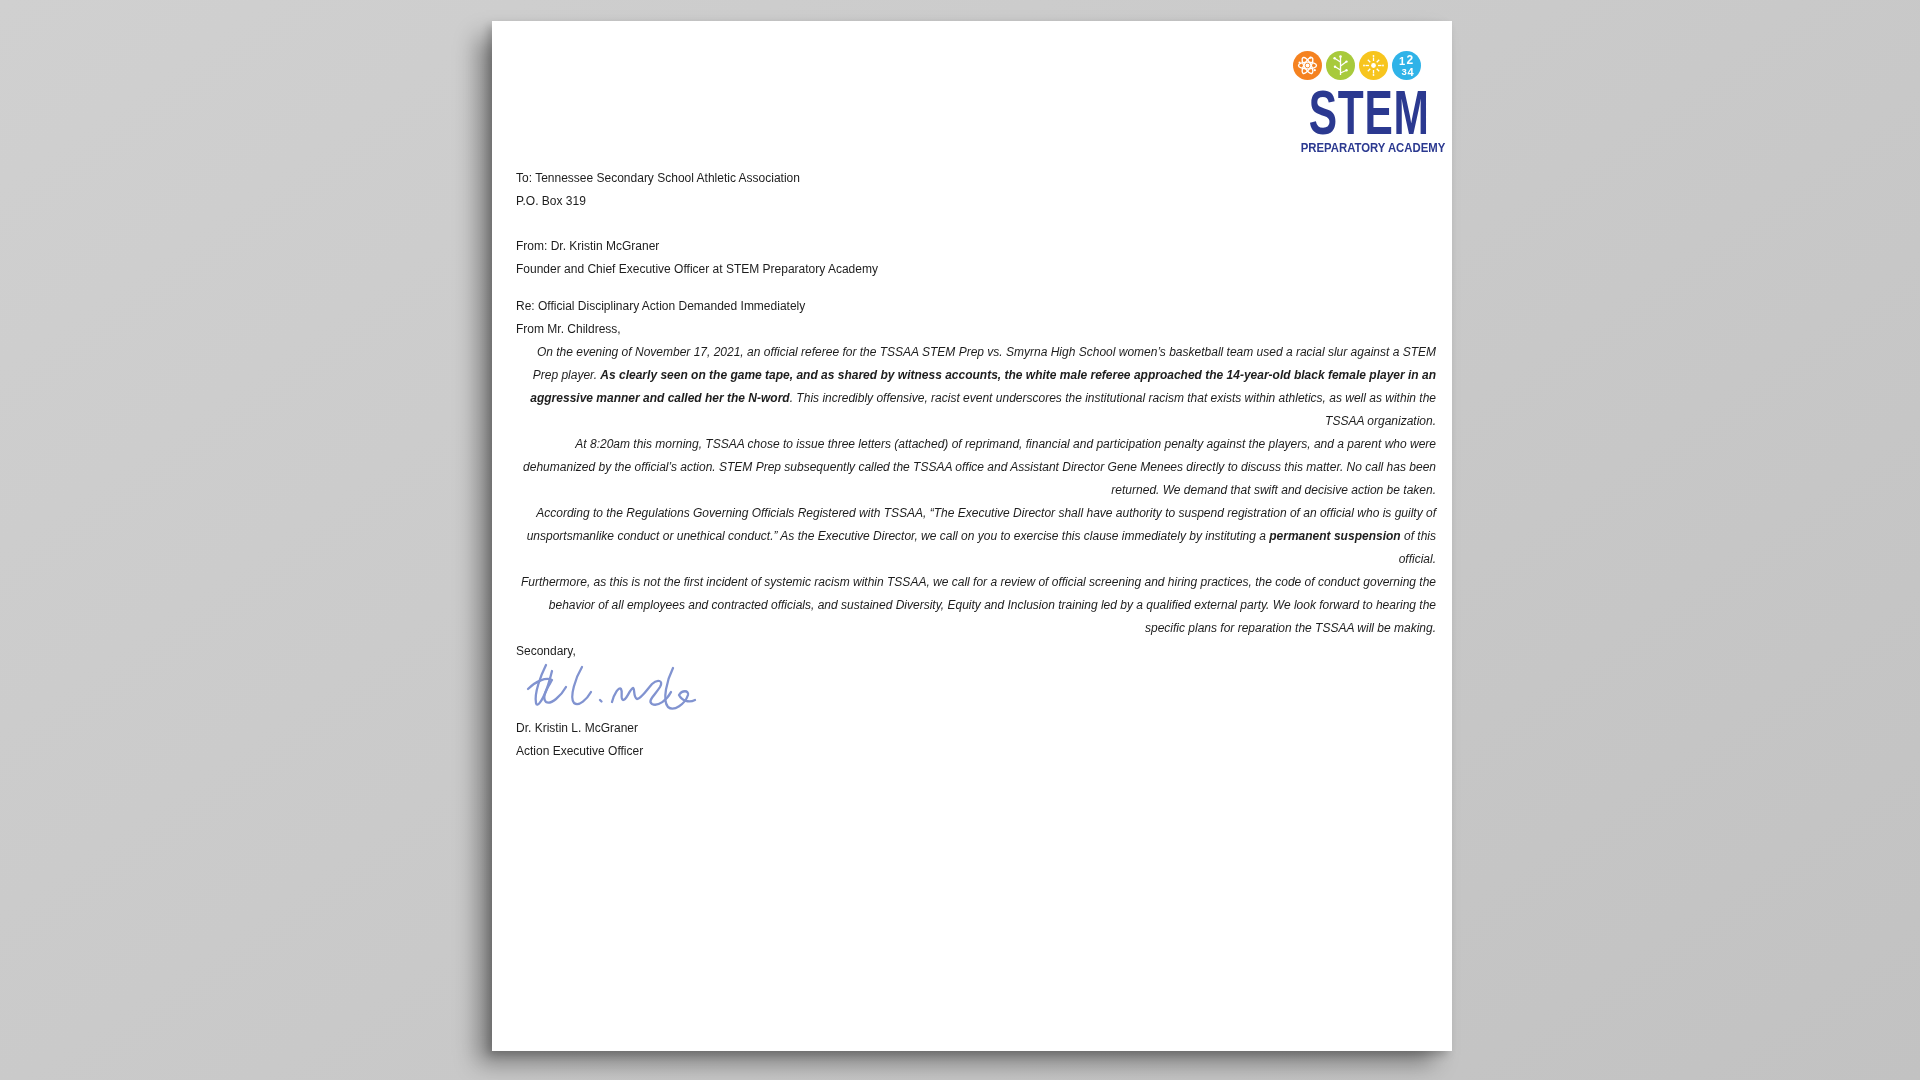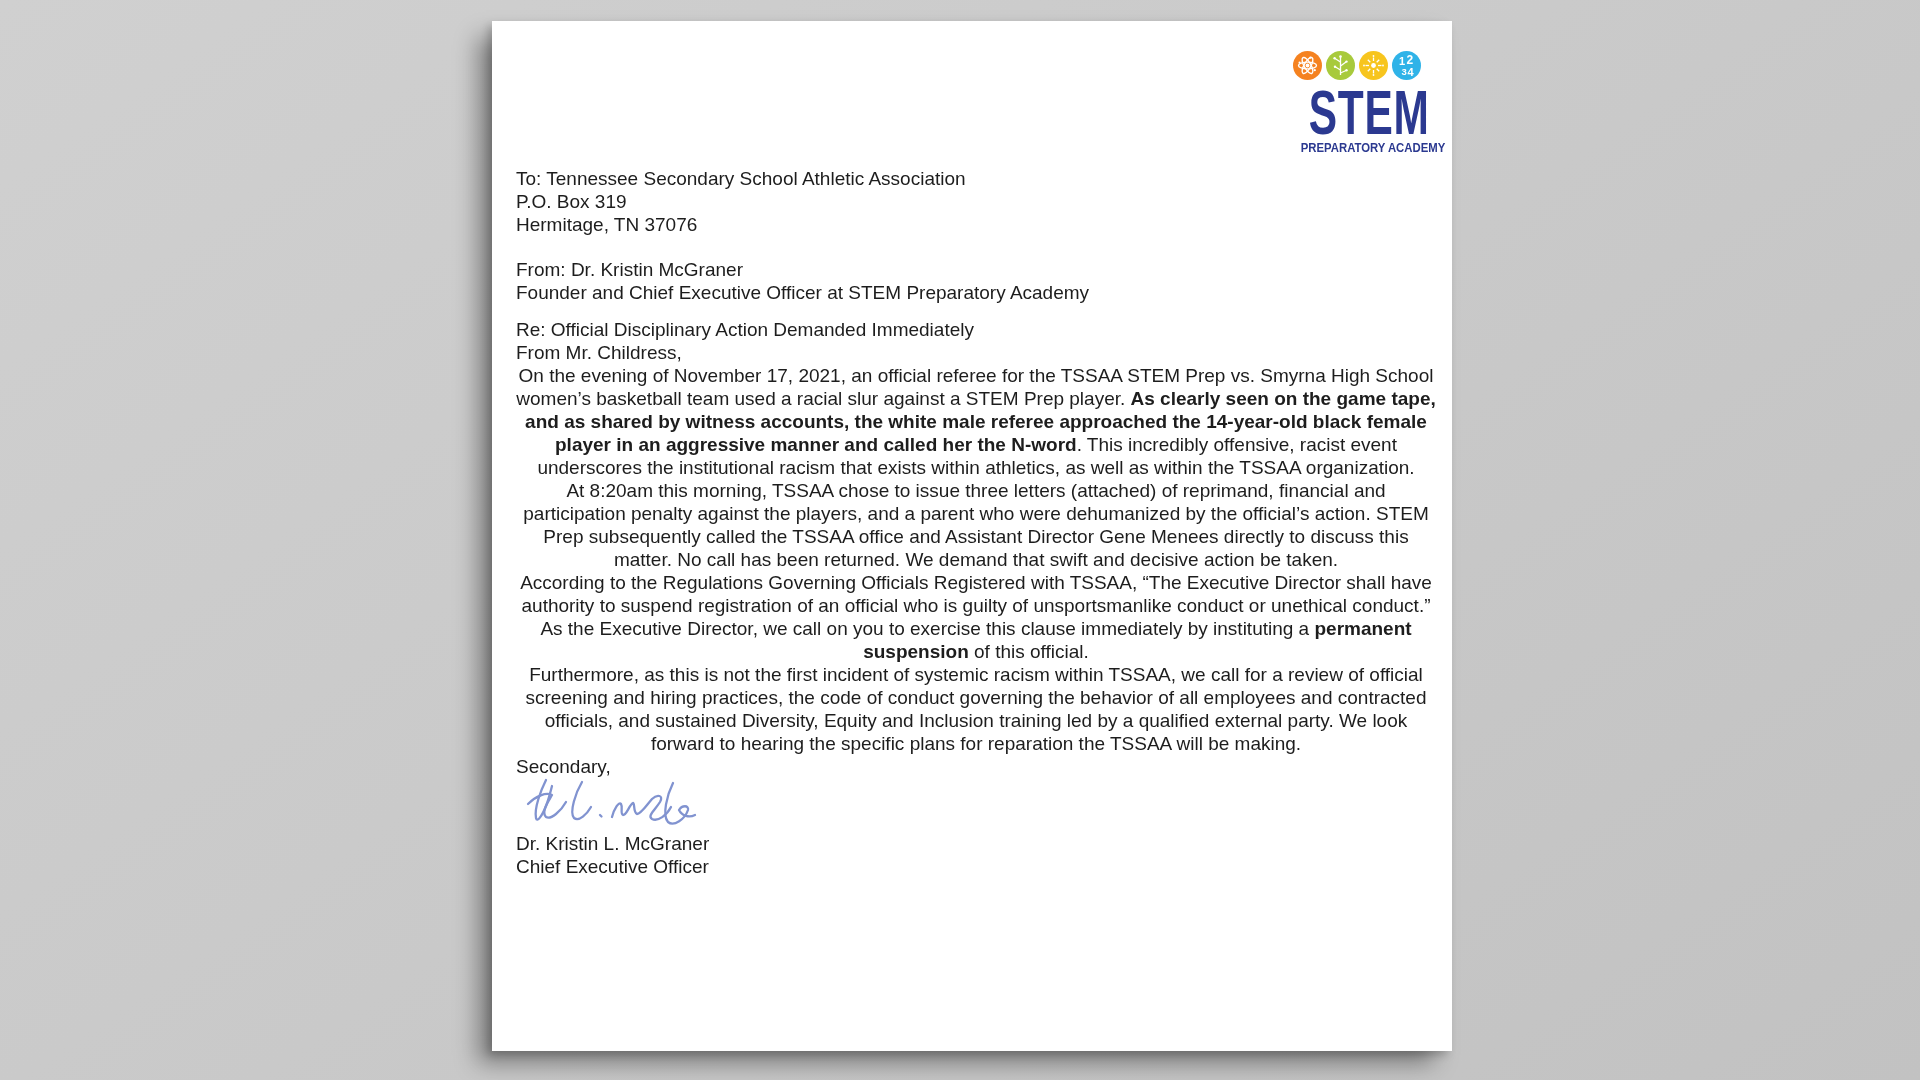--- a/index.html
+++ b/index.html
@@ -65,31 +65,31 @@
     white-space: nowrap;
     margin-top: 2px;
   }
 
   
   .letter-body {
     position: absolute;
     left: 24px;
     top: 146px;
     width: 920px;
-    font-size: 19px;
+    font-size: 12px;
     line-height: 23px;
     color: #1d1d1d;
   }
   .letter-body p { margin: 0; }
   .to-line { margin-bottom: 17px; }
   .addr-block { margin-bottom: 22px; }
   .from-block { margin-bottom: 14px; }
   .re-line { margin-bottom: 52px; }
   .salutation { margin-bottom: 14px; }
-  .para { margin-bottom: 18px; text-align: center; }
+  .para { margin-bottom: 18px; text-align: right; font-style: italic; }
   .para b { font-weight: 700; }
   .closing { margin-bottom: 0; }
   .signature-wrap { margin: -4px 0 0 8px; height: 58px; }
   .signer-name { margin-top: 2px; }
 
   .txt { white-space: pre-wrap; }
 </style>
 </head>
 <body>
 
@@ -163,21 +163,20 @@
       </div>
       <div class="logo-wordmark" style="color:#2b3990">STEM</div>
       <div class="logo-subtitle" style="color:#2b3990">PREPARATORY ACADEMY</div>
     </div>
 
     <div class="letter-body">
       <p class="to-line txt">To: Tennessee Secondary School Athletic Association</p>
 
       <div class="addr-block">
         <p class="txt">P.O. Box 319</p>
-        <p class="txt">Hermitage, TN 37076</p>
       </div>
 
       <div class="from-block">
         <p class="txt">From: Dr. Kristin McGraner</p>
         <p class="txt">Founder and Chief Executive Officer at STEM Preparatory Academy</p>
       </div>
 
       <p class="re-line txt">Re: Official Disciplinary Action Demanded Immediately</p>
 
       <p class="salutation txt">From Mr. Childress,</p>
@@ -196,17 +195,17 @@
             <path d="M4 30 C12 22 22 18 28 21 C24 28 17 38 22 43 C27 46 37 37 42 28"></path>
             <path d="M58 8 C52 18 45 38 50 44 C55 48 63 40 67 33"></path>
             <path d="M76 41 l1.5 1.5"></path>
             <path d="M88 43 C90 35 95 27 97 30 C99 33 96 40 99 41 C103 41 105 31 109 29 C111 29 109 38 113 40 C117 40 122 32 128 25 C133 20 140 21 136 28 C131 36 123 42 128 45 C134 48 143 41 147 33"></path>
             <path d="M149 9 C143 21 138 41 144 48 C150 53 161 45 164 36 C165 31 158 31 155 36 C158 42 165 44 171 41"></path>
           </g>
         </svg>
       </div>
 
       <p class="signer-name txt">Dr. Kristin L. McGraner</p>
-      <p class="txt">Chief Executive Officer</p>
+      <p class="txt">Action Executive Officer</p>
     </div>
 
   </div>
 </div>
 
 </body></html>

